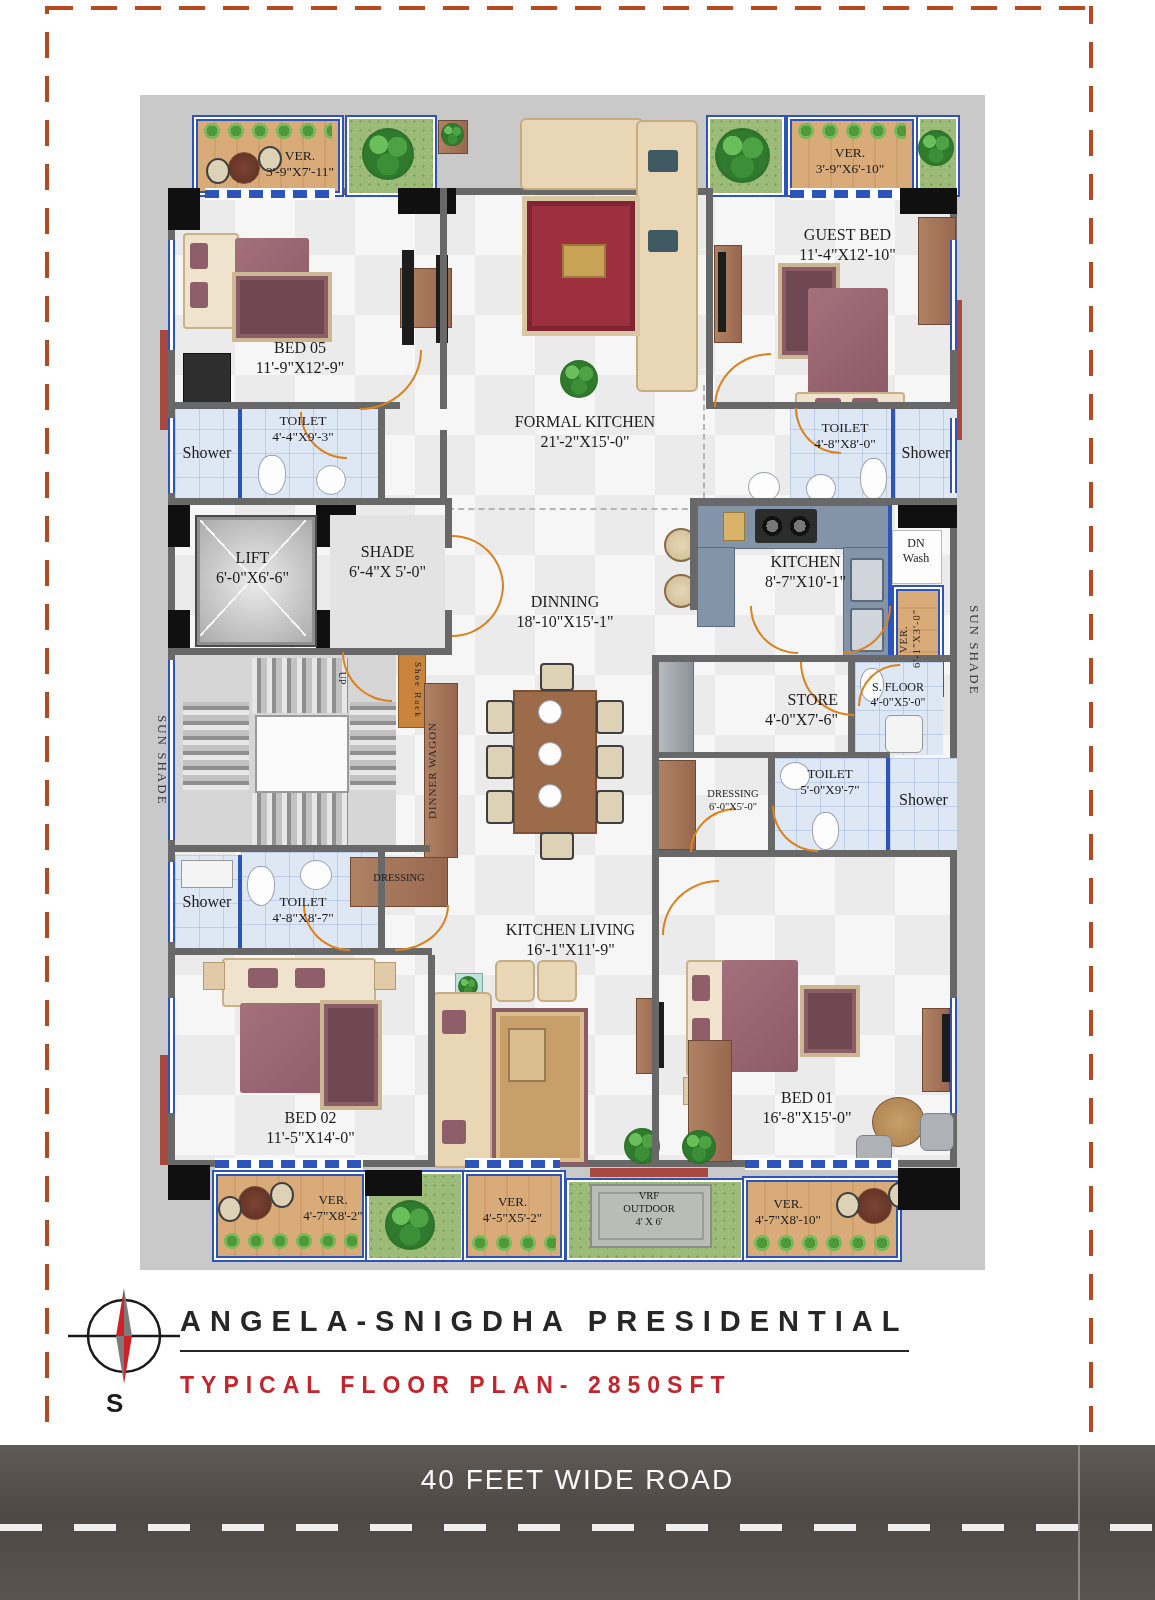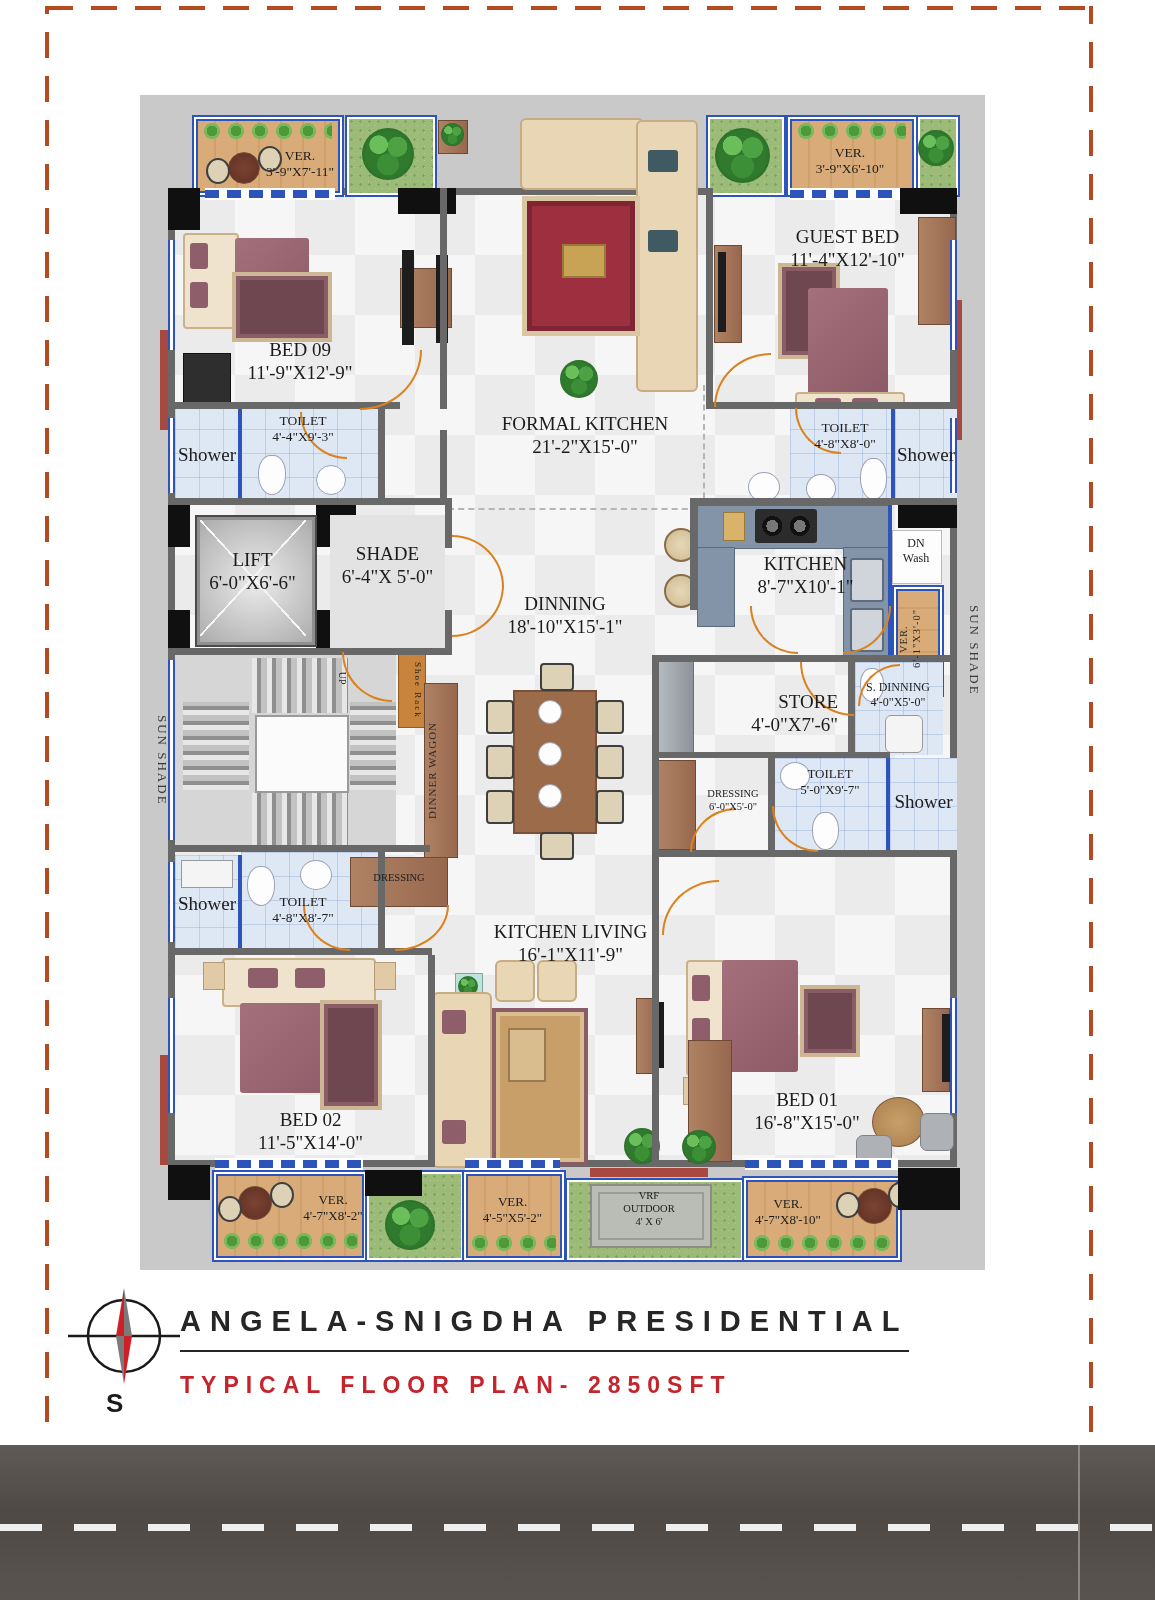--- a/index.html
+++ b/index.html
@@ -25,21 +25,21 @@
         border:2px solid #2d54bb;box-shadow:inset 0 0 0 2px #fff,inset 0 0 0 4px #2d54bb;}
   .grass{position:absolute;background-color:#9cbb78;
         background-image:radial-gradient(#7da55c 18%,transparent 19%),radial-gradient(#b1cc90 15%,transparent 16%);
         background-size:9px 9px,7px 7px;background-position:0 0,4px 5px;
         border:2px solid #2d54bb;box-shadow:inset 0 0 0 2px #fff;}
   .tile{position:absolute;background-color:#dee7f4;
         background-image:linear-gradient(rgba(130,160,210,.35) 1px,transparent 1px),linear-gradient(90deg,rgba(130,160,210,.35) 1px,transparent 1px);
         background-size:24px 24px;}
   .pad{position:absolute;background:#b9bdb6;border:2px solid #8a8d88;box-shadow:inset 0 0 0 6px #b9bdb6,inset 0 0 0 8px #9a9d97;}
   
-  .lbl{position:absolute;color:#1c1c1c;text-align:center;font-size:19px;line-height:1.22;z-index:30;}
+  .lbl{position:absolute;color:#1c1c1c;text-align:center;font-size:16px;line-height:1.22;z-index:30;}
   .lbl span{display:block;}
   .sm{font-size:12px;}  .xs{font-size:10.5px;}
   .lbl-v{writing-mode:vertical-rl;letter-spacing:2px;color:#3a3a3a;}
   .lbl-v180{writing-mode:vertical-rl;transform:rotate(180deg);letter-spacing:1px;color:#2a2a2a;}
   
   .sofa{position:absolute;background:#e8d6b4;border:2px solid #c7ab82;border-radius:6px;}
   .cush{position:absolute;background:#8e5f6b;border-radius:3px;}
   .bedduv{position:absolute;background:linear-gradient(135deg,#a4707c,#8d5a67);border-radius:3px;}
   .bedhead{position:absolute;background:#efe3cd;border:2px solid #c9b18a;border-radius:4px;}
   .rug{position:absolute;background:#6e4751;box-shadow:inset 0 0 0 4px #cdb693,inset 0 0 0 8px #8a5c66;}
@@ -167,21 +167,21 @@
   <div class="bedhead" style="left:183px;top:233px;width:52px;height:92px;"></div>
   <div class="cush" style="left:190px;top:243px;width:18px;height:26px;"></div>
   <div class="cush" style="left:190px;top:282px;width:18px;height:26px;"></div>
   <div class="bedduv" style="left:235px;top:238px;width:74px;height:84px;"></div>
   <div class="rug" style="left:232px;top:272px;width:100px;height:70px;"></div>
   <div class="desk" style="left:183px;top:353px;width:46px;height:56px;"></div>
   <div class="ward" style="left:400px;top:268px;width:50px;height:58px;"></div>
   <div class="tv" style="left:402px;top:250px;width:12px;height:95px;"></div>
   <div class="tv" style="left:436px;top:255px;width:12px;height:88px;"></div>
   <div class="lbl" style="left:215px;top:338px;width:170px;">
-    <span>BED 09</span>
+    <span>BED 05</span>
       <span>11'-9"X12'-9"</span>
     </div>
 
   <div class="sofa" style="left:520px;top:118px;width:120px;height:68px;"></div>
   <div class="sofa" style="left:636px;top:120px;width:58px;height:268px;"></div>
   <div class="cush" style="left:648px;top:150px;width:30px;height:22px;background:#3f5a63;"></div>
   <div class="cush" style="left:648px;top:230px;width:30px;height:22px;background:#3f5a63;"></div>
   <div class="rug redrug" style="left:522px;top:196px;width:118px;height:140px;"></div>
   <div class="table" style="left:562px;top:244px;width:40px;height:30px;background:#c9a355;border-color:#9a7a38;"></div>
   <div class="plant" style="left:560px;top:360px;width:38px;height:38px;"></div>
@@ -312,21 +312,21 @@
       <span>6'-1"X3'-0"</span>
     </div>
   <div class="bwall" style="left:888px;top:505px;width:4px;height:188px;"></div>
 
   <div class="lbl" style="left:688px;top:690px;width:150px;text-align:right;">
     <span>STORE</span>
       <span>4'-0"X7'-6"</span>
     </div>
   <div class="tile" style="left:855px;top:662px;width:88px;height:93px;"></div>
   <div class="lbl sm" style="left:856px;top:680px;width:84px;">
-    <span>S. DINNING</span>
+    <span>S. FLOOR</span>
       <span>4'-0"X5'-0"</span>
     </div>
   <div class="wc" style="left:860px;top:668px;width:22px;height:32px;"></div>
   <div class="tray" style="left:885px;top:715px;width:36px;height:36px;"></div>
 
   <div class="ward" style="left:658px;top:760px;width:36px;height:88px;"></div>
   <div class="lbl xs" style="left:696px;top:788px;width:74px;">
     <span>DRESSING</span>
       <span>6'-0"X5'-0"</span>
     </div>
@@ -503,16 +503,17 @@
     <polygon points="56,6 48,54 56,54" fill="#cf2027"></polygon>
     <polygon points="56,6 64,54 56,54" fill="#7a7a7a"></polygon>
     <polygon points="48,54 56,102 56,54" fill="#7a7a7a"></polygon>
     <polygon points="64,54 56,102 56,54" fill="#cf2027"></polygon>
   </svg>
   <div class="south">S</div>
   <div class="proj">ANGELA-SNIGDHA PRESIDENTIAL</div>
   <div class="plansub">TYPICAL FLOOR PLAN- 2850SFT</div>
 
   <div class="road"></div>
+  <div class="roadlbl">40 FEET WIDE ROAD</div>
   <div class="roadline"></div>
   <div class="roadseam"></div>
 
 </div>
 
 </body></html>

